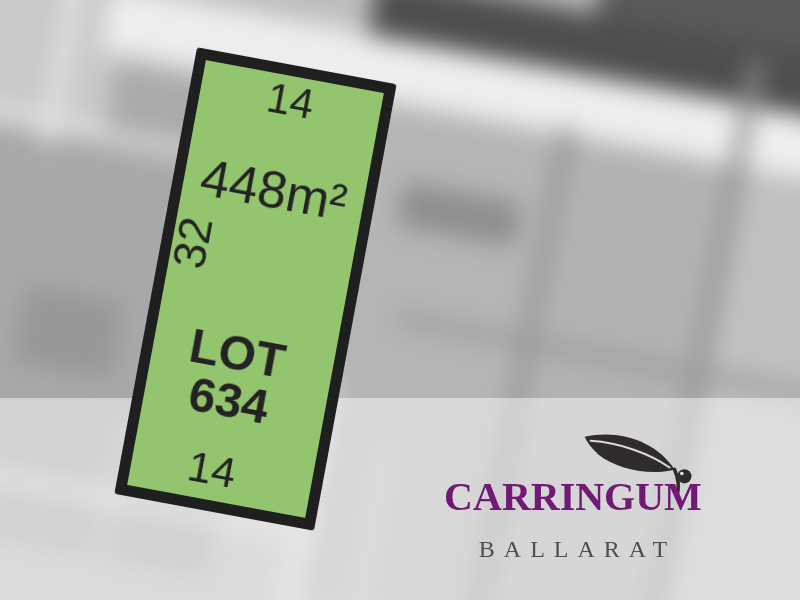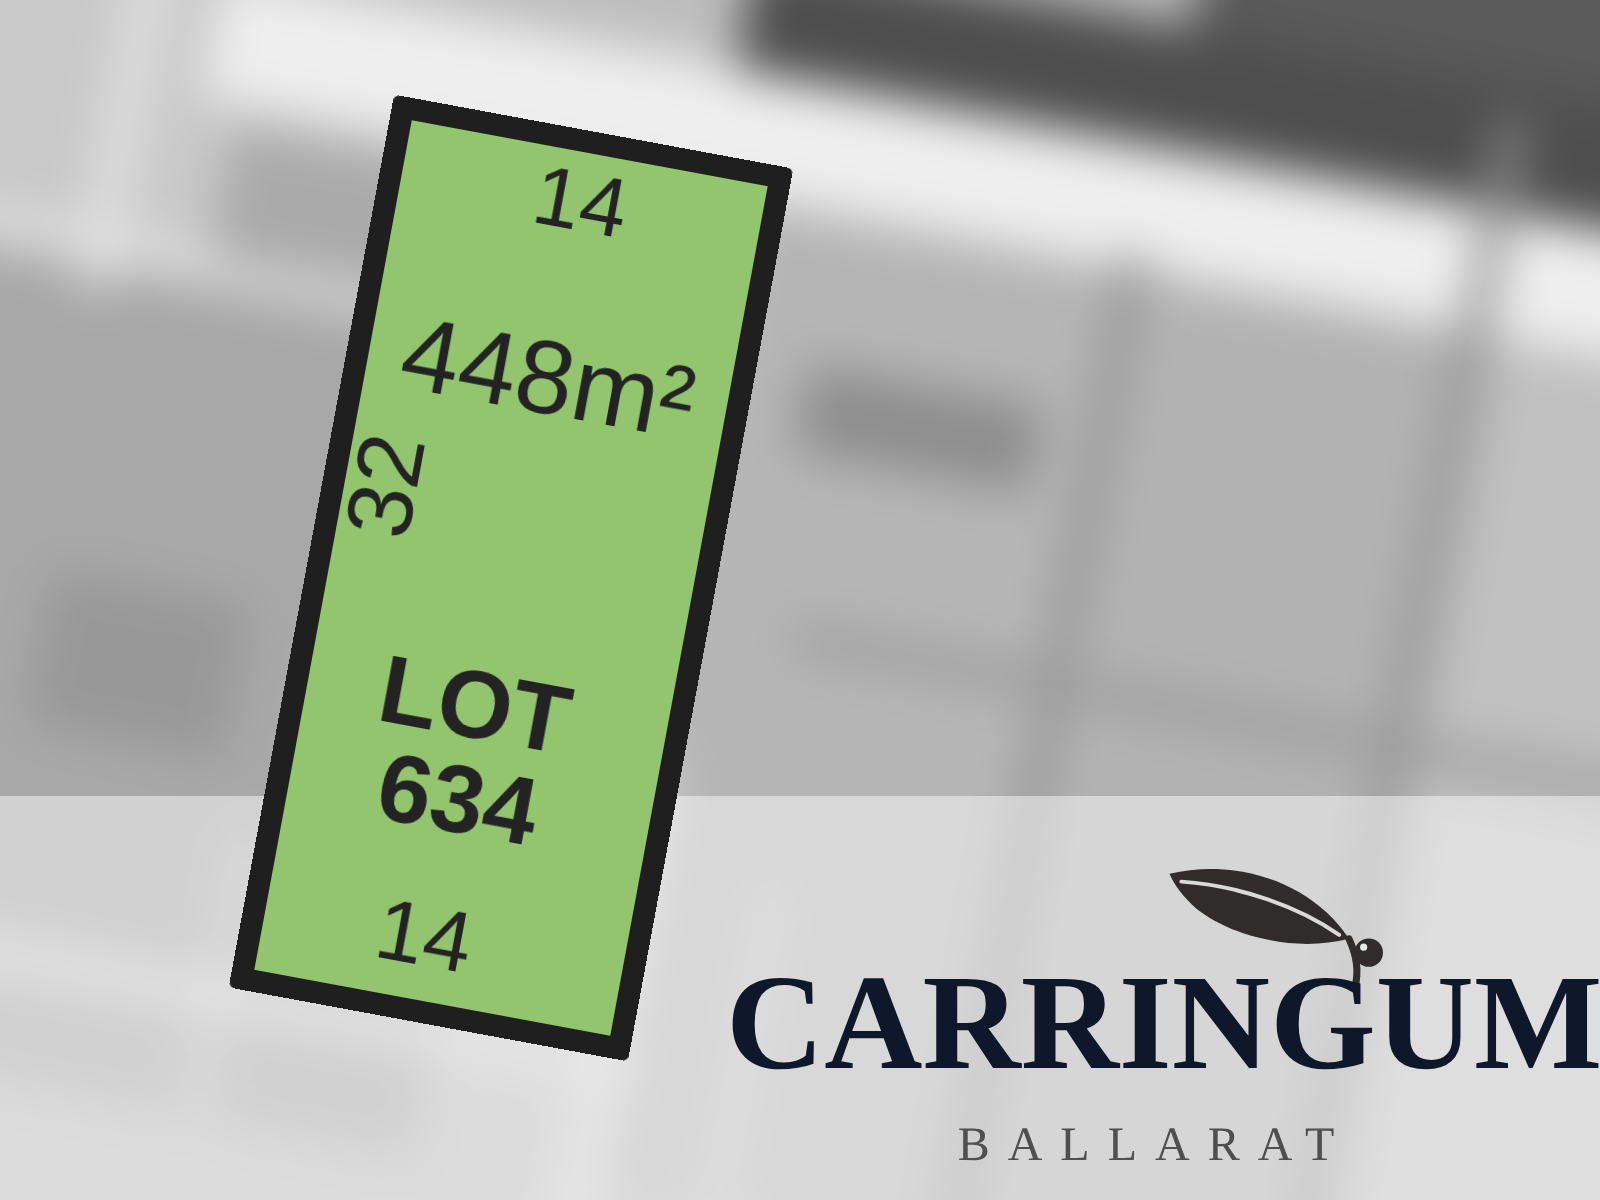--- a/index.html
+++ b/index.html
@@ -57,26 +57,26 @@
     left:calc(50% - 6px);top:307px;transform:translate(-50%,-50%);
     font-size:48px;font-weight:bold;line-height:0.98;text-align:center;
   }
   .dim-bottom{left:calc(50% - 10px);top:401px;transform:translate(-50%,-50%);font-size:43px;}
   
   .brand{position:absolute;left:363px;top:425px;width:420px;height:165px;}
   .leaf-svg{position:absolute;left:215px;top:2px;width:122px;height:74px;}
   .brand-name{
     position:absolute;left:0;top:52px;width:420px;text-align:center;
     font-family:"Liberation Serif",serif;font-weight:600;
-    font-size:68px;line-height:1;color:#0f172a;letter-spacing:0px;white-space:nowrap;
+    font-size:40px;line-height:1;color:#701a75;letter-spacing:0px;white-space:nowrap;
   }
   .brand-loc{
     position:absolute;left:0;top:112px;width:420px;text-align:center;
     font-family:"Liberation Serif",serif;
-    font-size:24px;line-height:1;color:#4f4f4f;letter-spacing:9px;text-indent:9px;white-space:nowrap;margin-top:24px;
+    font-size:24px;line-height:1;color:#4f4f4f;letter-spacing:9px;text-indent:9px;white-space:nowrap;
   }
 </style>
 </head>
 <body>
 
 <div class="scene">
 
   <div class="bg-rot" aria-hidden="true">
     <div class="blk-topleft"></div>
     <div class="blk-left"></div>

